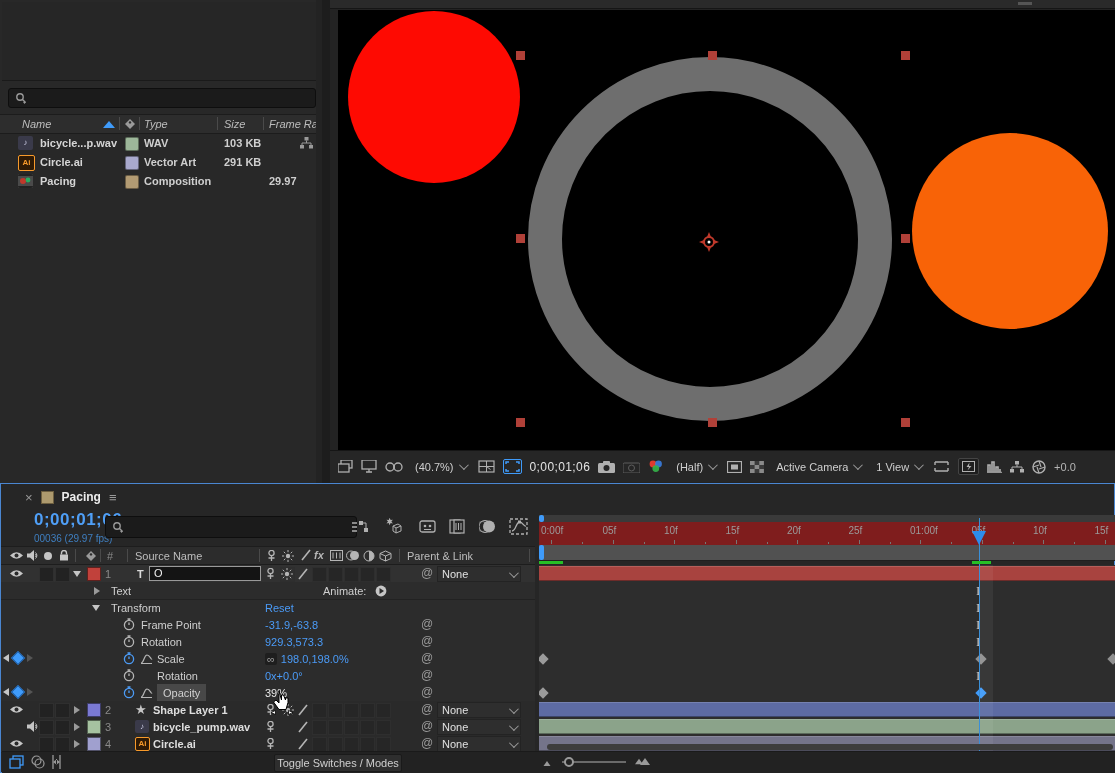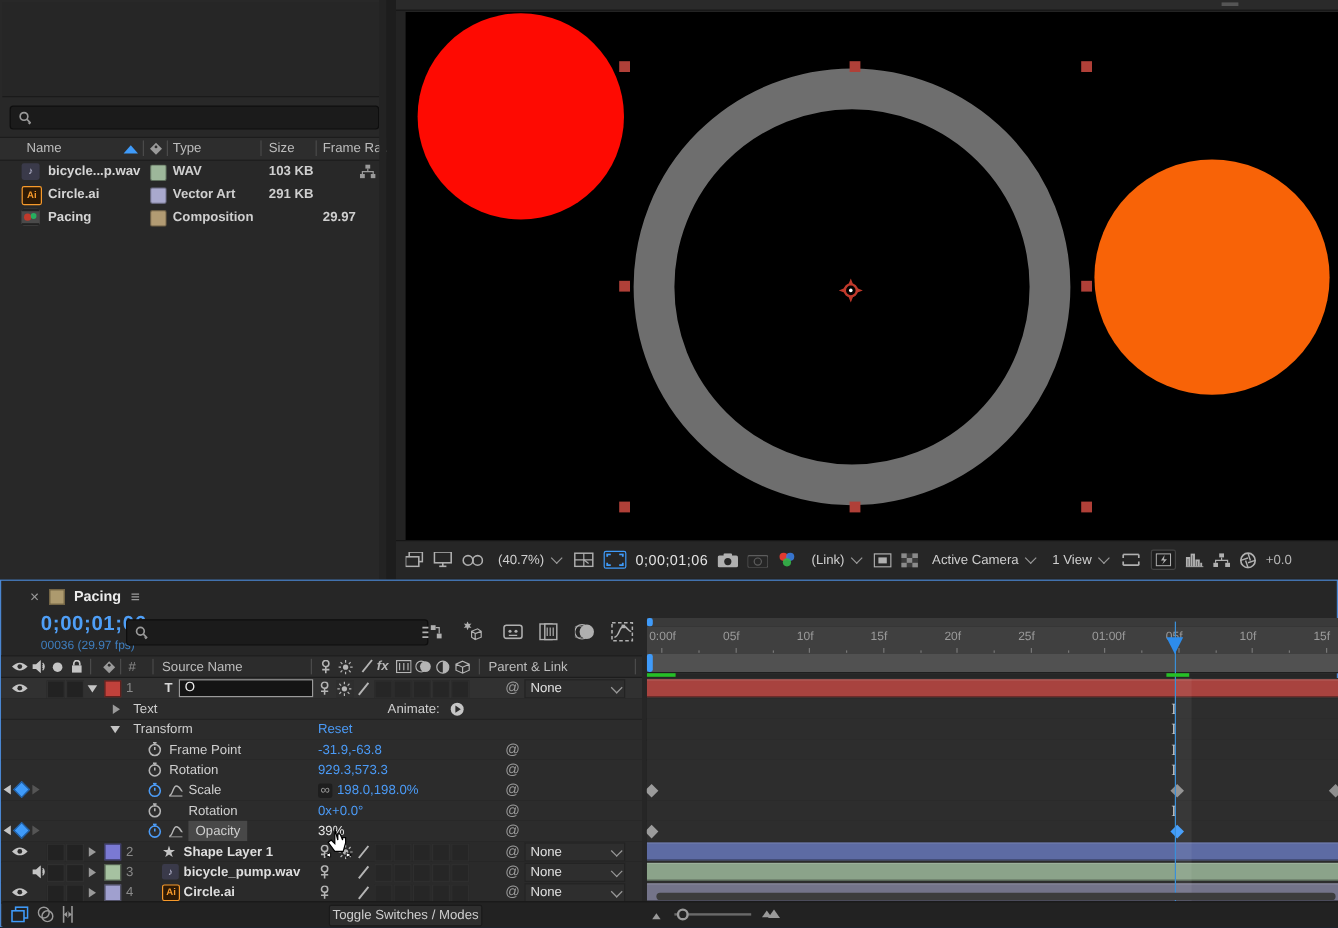--- a/index.html
+++ b/index.html
@@ -7,21 +7,21 @@
         font-family:"Liberation Sans",sans-serif;font-size:11px;color:#c8c8c8;}
   .abs{position:absolute;}
   .txt{white-space:nowrap;}
   .blue{color:#4b9bf7;}
   .dim{color:#8a8a8a;}
   
   #project{left:0;top:0;width:322px;height:483px;background:#282828;}
   #proj-preview{left:2px;top:2px;width:314px;height:78px;background:#262626;border-bottom:1px solid #1a1a1a;}
   #proj-gutter{left:316px;top:0;width:6px;height:483px;background:#232323;}
   .searchbox{background:#1b1b1b;border:1px solid #0e0e0e;border-radius:3px;display:flex;align-items:center;padding:0 6px;color:#9a9a9a;}
-  #proj-header{left:0;top:114px;width:322px;height:18px;background:#2d2d2d;border-top:1px solid #1c1c1c;border-bottom:1px solid #1c1c1c;}
+  #proj-header{left:0;top:114px;width:322px;height:18px;background:#2d2d2d;border-top:1px solid #1c1c1c;border-bottom:1px solid #1c1c1c;font-style:italic;}
   .colsep{position:absolute;top:2px;width:1px;height:13px;background:#4a4a4a;}
   .prow{position:absolute;left:0;width:316px;height:19px;}
   .chip{position:absolute;width:12px;height:12px;border-radius:2px;border:1px solid rgba(0,0,0,.4);}
   .fico{position:absolute;width:15px;height:14px;border-radius:2px;font-size:8px;line-height:14px;text-align:center;font-weight:bold;}
   
   #viewer{left:330px;top:0;width:785px;height:483px;background:#232323;}
   #viewer-top{left:0;top:0;width:785px;height:8px;background:#2a2a2a;border-bottom:1px solid #161616;}
   #stage{left:8px;top:10px;width:777px;height:440px;background:#000;overflow:hidden;}
   .handle{position:absolute;width:9px;height:9px;background:#b04038;}
   #viewbar{left:0;top:450px;width:785px;height:31px;background:#262626;border-top:1px solid #161616;display:flex;align-items:center;}
@@ -49,21 +49,21 @@
   .pickwhip{position:absolute;top:1px;font-size:12px;color:#9a9a9a;}
   .parentdd{position:absolute;left:436px;top:1px;width:74px;height:14px;display:flex;align-items:center;justify-content:space-between;padding:0 4px;color:#e0e0e0;background:#2e2e2e;border:1px solid #232323;}
   .kfnav{position:absolute;left:2px;top:3px;display:flex;align-items:center;gap:4px;}
   .kfdiamond{width:8px;height:8px;background:#3f9bfa;transform:rotate(45deg);border:1px solid #1e5a9e;}
   .stopwatch{position:absolute;top:2px;}
   .propname{color:#cfcfcf;}
   .valcol{position:absolute;left:264px;top:0;height:17px;display:flex;align-items:center;gap:4px;}
   
   #tracks{left:538px;top:0px;width:577px;height:288px;overflow:hidden;}
   #navstrip{position:absolute;left:0;top:31px;width:577px;height:7px;background:#3a3a3a;border-bottom:1px solid #1f1f1f;}
-  #ruler{position:absolute;left:0;top:38px;width:577px;height:23px;background:#404040;border-bottom:1px solid #1b1b1b;}
+  #ruler{position:absolute;left:0;top:38px;width:577px;height:23px;background:#7f1d1d;border-bottom:1px solid #1b1b1b;}
   .tick-label{position:absolute;top:3px;font-size:10px;color:#9b9b9b;}
   .tickmark{position:absolute;bottom:1px;width:1px;height:4px;background:#777;}
   #workarea{position:absolute;left:0;top:61px;width:577px;height:15px;background:#515151;border-bottom:1px solid #1f1f1f;}
   .trow{position:absolute;left:0;width:577px;height:17px;background:#2d2d2d;border-bottom:1px solid #262626;}
   .bar{position:absolute;left:0;top:1px;width:577px;height:15px;}
   .cacheseg{position:absolute;top:77px;height:3px;background:#26bf26;}
   .ibeam{position:absolute;font-family:"Liberation Serif",serif;font-size:13px;color:#c9c9c9;line-height:13px;}
   .kf{position:absolute;width:8px;height:8px;transform:rotate(45deg);}
   #playline{position:absolute;width:1px;background:#3a8fd8;}
   #playhead{position:absolute;width:0;height:0;border-left:7px solid transparent;border-right:7px solid transparent;border-top:14px solid #2d8ceb;}
@@ -221,21 +221,21 @@
           </svg>
         </span>
       <span class="vb-item">
           <svg width="16" height="13" viewBox="0 0 16 13">
             <circle cx="5" cy="4" r="3.4" fill="#e03a2f"></circle>
             <circle cx="10.5" cy="4" r="3.4" fill="#3a7de0" fill-opacity=".9"></circle>
             <circle cx="7.8" cy="8.6" r="3.4" fill="#35b54a" fill-opacity=".9"></circle>
           </svg>
         </span>
       <span class="vb-item ddl">
-          <span>(Link)</span>
+          <span>(Half)</span>
           <span class="chev"></span>
         </span>
       <span class="vb-item">
           <svg width="15" height="12" viewBox="0 0 15 12">
             <rect x="0.5" y="0.5" width="14" height="11" fill="none" stroke="#b0b0b0" stroke-width="1.2"></rect>
             <rect x="4" y="3.5" width="7" height="5" fill="#b0b0b0"></rect>
           </svg>
         </span>
       <span class="vb-item">
           <svg width="14" height="12" viewBox="0 0 14 12">

